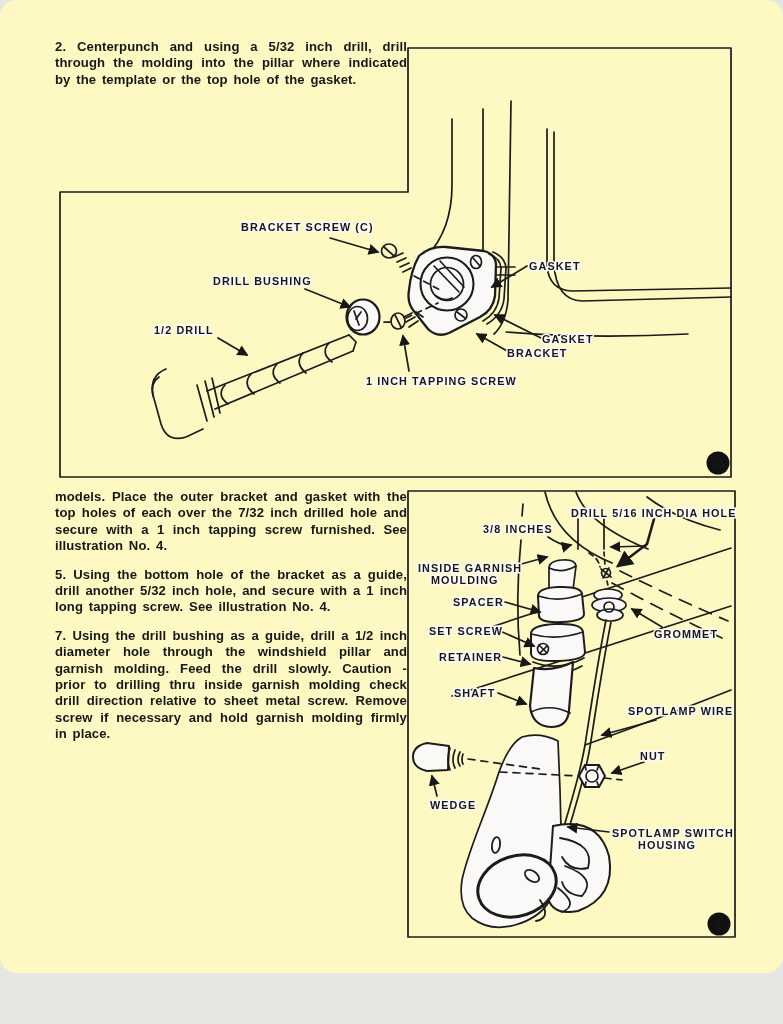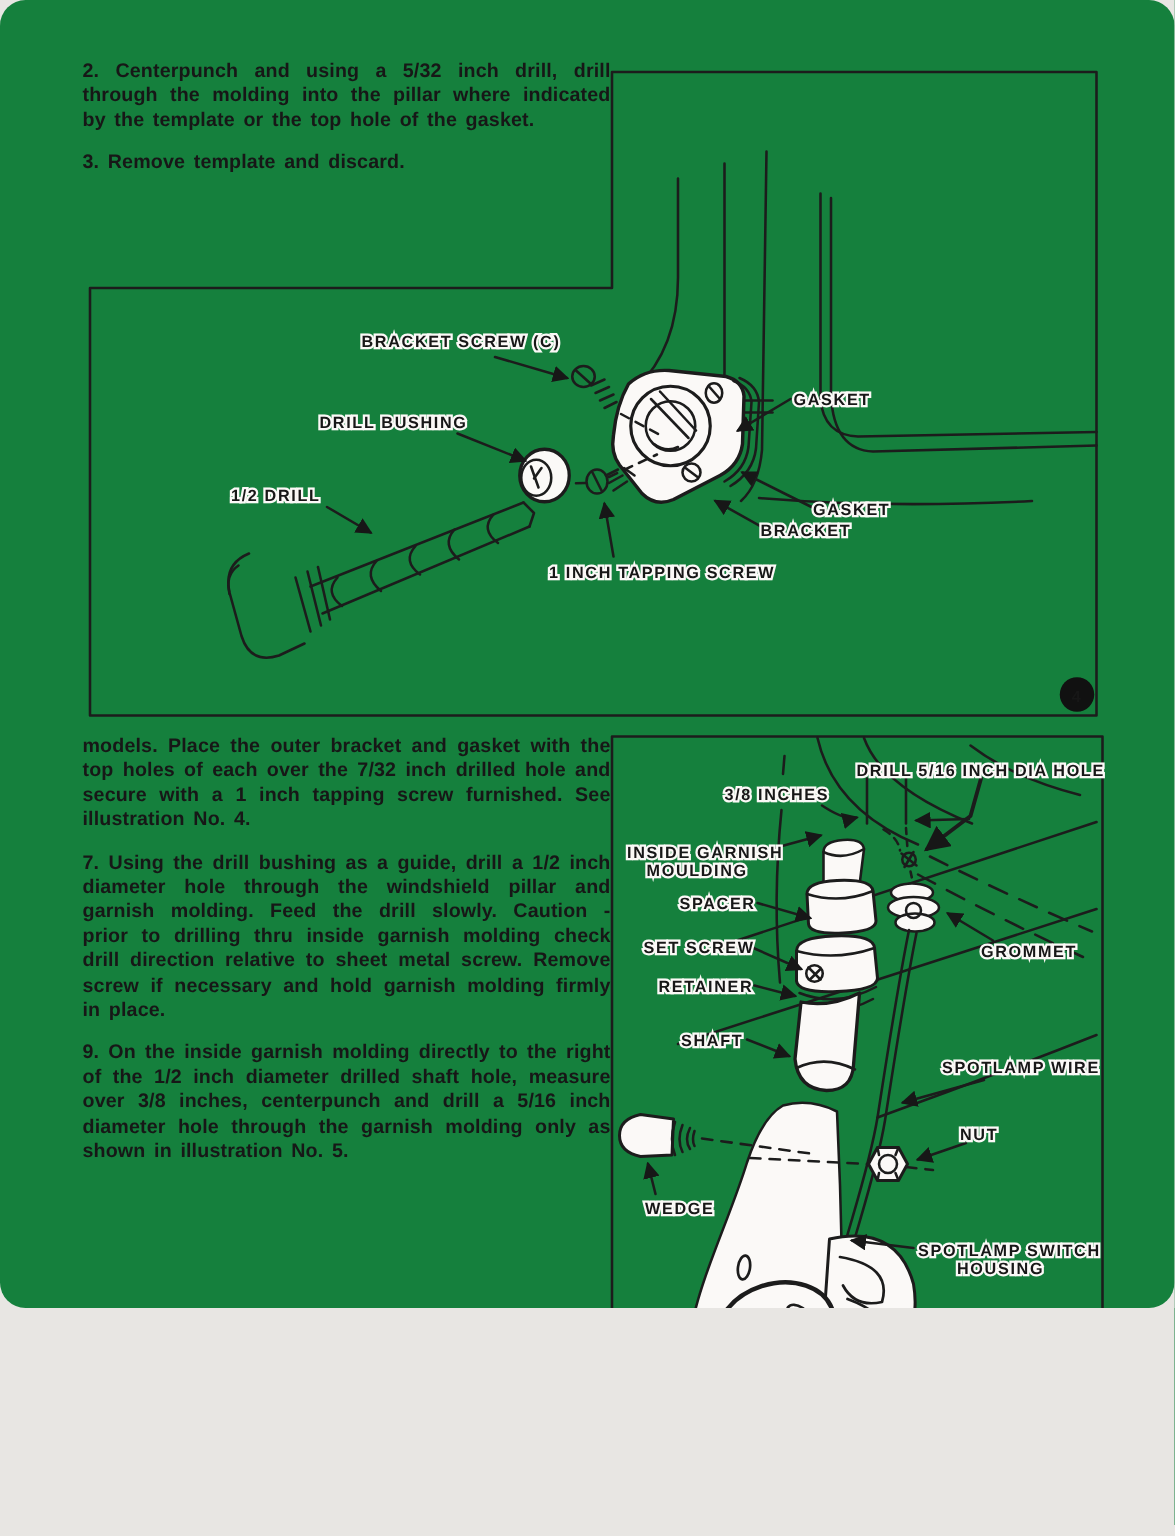--- a/index.html
+++ b/index.html
@@ -1,18 +1,18 @@
 <!DOCTYPE html>
 <html><head>
 <meta charset="utf-8">
 <style>
   html,body{margin:0;padding:0;background:#e8e6e3;}
   .page{
-    position:relative;width:783px;height:872px;margin:0 auto;
-    background:#15803d;color:#171717;overflow:hidden;
+    position:relative;width:783px;height:973px;margin:0 auto;
+    background:#fef9c3;color:#171717;overflow:hidden;
     font-family:"Liberation Sans",sans-serif;
     border-radius:17px;
   }
   .col{position:absolute;left:55px;width:352px;}
   .col p{
     margin:0 0 12px 0;font-weight:bold;font-size:13.1px;line-height:16.4px;
     text-align:justify;letter-spacing:0.1px;word-spacing:2px;
   }
   #top-col{top:39px;}
   #bottom-col{top:489px;}
@@ -29,27 +29,26 @@
   .badge-num{font-size:14px;letter-spacing:0;fill:#ffffff;stroke:none;text-anchor:middle;}
   .ln{fill:none;stroke:#1c1c1c;stroke-width:1.7;stroke-linecap:round;stroke-linejoin:round;}
 </style>
 </head>
 <body>
 
 <div class="page">
 
   <div class="col" id="top-col">
     <p>2.  Centerpunch and using a 5/32 inch drill, drill through the molding into the pillar where indicated by the template or the top hole of the gasket.</p>
-    <p>3.  Remove template and discard.</p>
   </div>
 
   <div class="col" id="bottom-col">
     <p>models. Place the outer bracket and gasket with the top holes of each over the 7/32 inch drilled hole and secure with a 1 inch tapping screw furnished. See illustration No. 4.</p>
+    <p>5.  Using the bottom hole of the bracket as a guide, drill another 5/32 inch hole, and secure with a 1 inch long tapping screw. See illustration No. 4.</p>
     <p>7.  Using the drill bushing as a guide, drill a 1/2 inch diameter hole through the windshield pillar and garnish molding. Feed the drill slowly. Caution - prior to drilling thru inside garnish molding check drill direction relative to sheet metal screw. Remove screw if necessary and hold garnish molding firmly in place.</p>
-    <p>9. On the inside garnish molding directly to the right of the 1/2 inch diameter drilled shaft hole, measure over 3/8 inches, centerpunch and drill a 5/16 inch diameter hole through the garnish molding only as shown in illustration No. 5.</p>
   </div>
 
   <svg class="figs" viewBox="0 0 783 1024">
     <defs>
       <marker id="ah" viewBox="0 0 10 10" refX="8.5" refY="5" markerWidth="6.5" markerHeight="6.5" orient="auto-start-reverse">
         <path d="M0,0 L10,5 L0,10 Z" fill="#171717"></path>
       </marker>
     </defs>
 
     <g>

